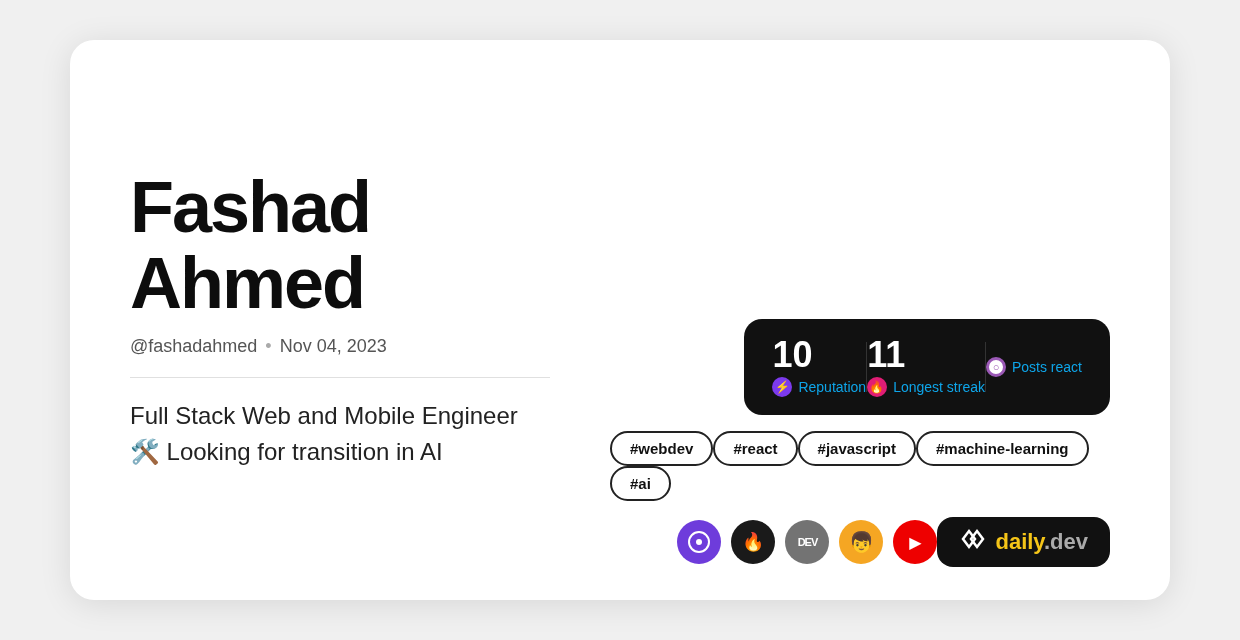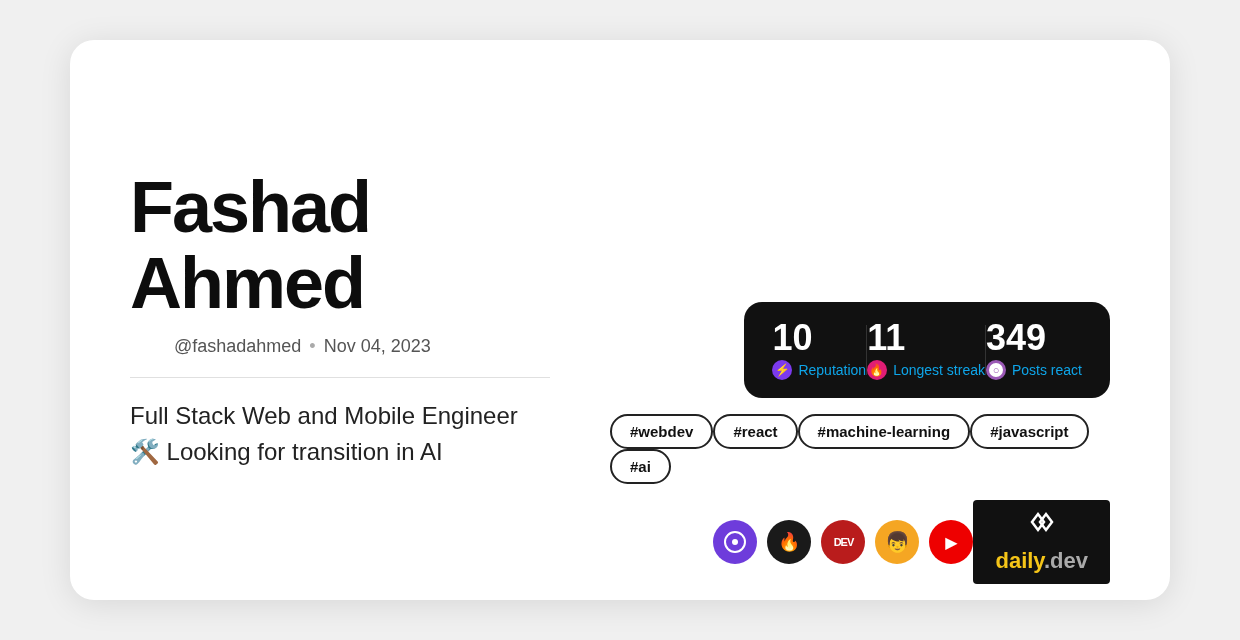--- a/index.html
+++ b/index.html
@@ -39,21 +39,20 @@
       letter-spacing: -2px;
     }
     .user-handle-row {
       display: flex;
       align-items: center;
       gap: 8px;
       margin-top: 14px;
       margin-bottom: 20px;
       color: #555;
       font-size: 18px;
-      margin-left: 44px;
     }
     .dot {
       color: #aaa;
     }
     .divider {
       width: 100%;
       height: 1px;
       background: #e0e0e0;
       margin-bottom: 20px;
     }
@@ -181,31 +180,30 @@
       width: 44px;
       height: 44px;
       border-radius: 50%;
       display: flex;
       align-items: center;
       justify-content: center;
       font-size: 20px;
     }
     .si-purple { background: #6e3cdb; color: #fff; }
     .si-dark { background: #1a1a1a; color: #fff; }
-    .si-grey { background: #b91c1c; color: #fff; }
+    .si-grey { background: #737373; color: #fff; }
     .si-orange { background: #f5a623; color: #fff; }
     .si-red { background: #e00; color: #fff; }
     .brand-logo {
       background: #111;
-      border-radius: 4px;
+      border-radius: 16px;
       padding: 10px 22px;
       display: flex;
       align-items: center;
       gap: 8px;
-      flex-direction: column;
     }
     .brand-logo-icon {
       color: #fff;
       font-size: 22px;
     }
     .brand-logo-text {
       font-size: 22px;
       font-weight: 700;
       color: #fff;
     }
@@ -288,33 +286,32 @@
       <div class="stat-divider"></div>
       <div class="stat-item">
         <span class="stat-value">11</span>
         <div class="stat-label-row">
           <span class="stat-icon icon-streak">🔥</span>
           <span class="stat-label-text">Longest streak</span>
         </div>
       </div>
       <div class="stat-divider"></div>
       <div class="stat-item">
-        <span class="stat-value">349</span>
         <div class="stat-label-row">
           <span class="stat-icon icon-posts" style="background:#fff; border:3px solid #9b59b6; color:#9b59b6; font-size:11px; font-weight:900;">○</span>
           <span class="stat-label-text">Posts react</span>
         </div>
       </div>
     </div>
 
     <div class="tags-section">
       <span class="tag">#webdev</span>
       <span class="tag">#react</span>
+      <span class="tag">#javascript</span>
       <span class="tag">#machine-learning</span>
-      <span class="tag">#javascript</span>
       <span class="tag">#ai</span>
     </div>
 
     <div class="social-brand-row">
       <div class="social-icons">
         <div class="social-icon si-purple" style="font-size:18px; font-weight:900;">
           <svg width="22" height="22" viewBox="0 0 22 22" fill="none" xmlns="http://www.w3.org/2000/svg">
             <circle cx="11" cy="11" r="10" stroke="white" stroke-width="2" fill="none"></circle>
             <circle cx="11" cy="11" r="3" fill="white"></circle>
           </svg>

